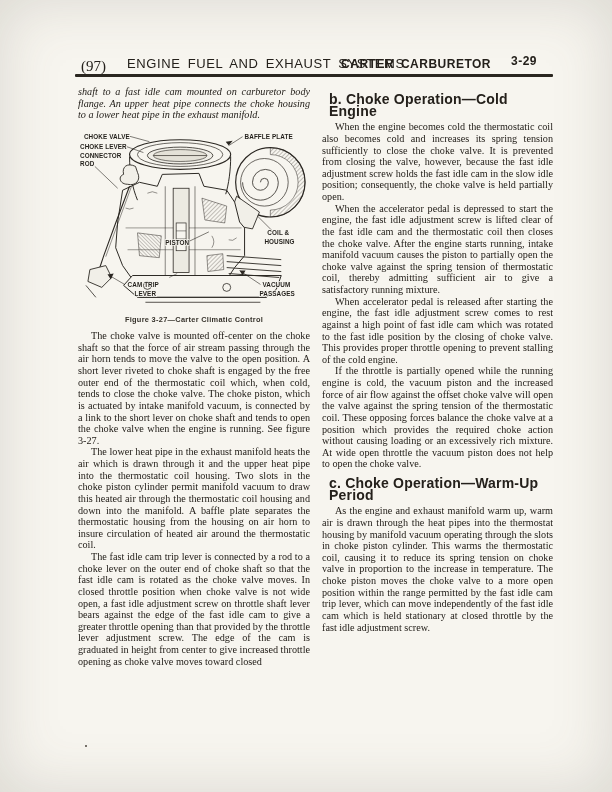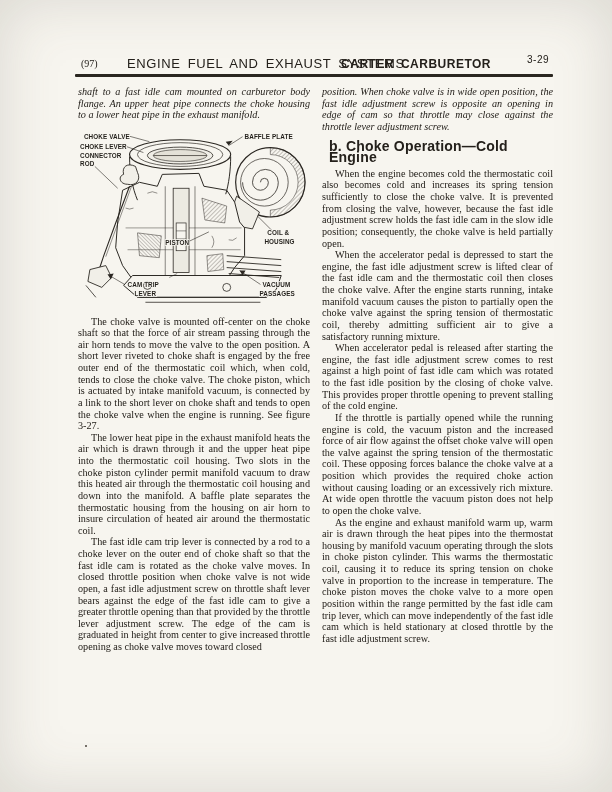--- a/index.html
+++ b/index.html
@@ -4,24 +4,24 @@
 <style>
   html,body{margin:0;padding:0;}
   body{
     width:612px;height:792px;position:relative;overflow:hidden;
     background:#f7f5ef;
     box-shadow:inset 0 0 60px rgba(90,85,70,.18);
     font-family:"Liberation Serif", serif;
     color:#24201b;
   }
   .page-header{position:absolute;top:56px;left:75px;width:478px;height:16px;font-family:"Liberation Sans",sans-serif;}
-  .pref{position:absolute;left:6px;top:2px;font-family:"Liberation Serif",serif;font-size:10px;}
+  .pref{position:absolute;left:6px;top:2px;font-family:"Liberation Serif",serif;font-size:15px;}
   .sect{position:absolute;left:52px;top:0;font-weight:normal;font-size:13px;letter-spacing:.6px;word-spacing:3px;}
   .chap{position:absolute;right:62px;top:1px;font-weight:bold;font-size:12px;letter-spacing:.5px;word-spacing:3px;}
-  .pnum{position:absolute;right:4px;top:-2px;font-weight:normal;font-size:10px;letter-spacing:.5px;}
+  .pnum{position:absolute;right:16px;top:-2px;font-weight:bold;font-size:12px;letter-spacing:.5px;}
   .rule{position:absolute;top:74px;left:75px;width:478px;height:2.6px;background:#2a2620;border-radius:1px;}
   .col{position:absolute;top:86px;width:232px;font-size:10.2px;line-height:11.62px;text-align:justify;}
   .col-left{left:78px;}
   .col-right{left:322px;width:231px;}
   p.para{margin:0;text-indent:13px;}
   p.cont{text-indent:0;font-style:italic;}
   h3.sub{font-family:"Liberation Sans",sans-serif;font-weight:bold;font-size:14px;margin:8px 0 4px 7px;letter-spacing:.2px;text-align:left;text-indent:0;}
   .figure-block{margin:7px 0 5px 0;}
   .figcap{font-family:"Liberation Sans",sans-serif;font-weight:bold;font-size:7.4px;text-align:center;margin-top:3px;letter-spacing:.3px;color:#36322b;}
   svg text{font-family:"Liberation Sans",sans-serif;font-weight:bold;font-size:6.4px;fill:#221f1a;letter-spacing:.1px;paint-order:stroke;stroke:#f7f5ef;stroke-width:1.6px;}
@@ -113,30 +113,31 @@
         <text x="168" y="10">BAFFLE PLATE</text>
         <text x="88" y="117">PISTON</text>
         <text x="191" y="107">COIL &amp;</text>
         <text x="188" y="116">HOUSING</text>
         <text x="50" y="160">CAM TRIP</text>
         <text x="57" y="169">LEVER</text>
         <text x="186" y="160">VACUUM</text>
         <text x="183" y="169">PASSAGES</text>
       </g>
     </svg>
+    <div class="figcap">Figure 3-27—Carter Climatic Control</div>
   </div>
 
   <p class="para">The choke valve is mounted off-center on the choke shaft so that the force of air stream passing through the air horn tends to move the valve to the open position. A short lever riveted to choke shaft is engaged by the free outer end of the thermostatic coil which, when cold, tends to close the choke valve. The choke piston, which is actuated by intake manifold vacuum, is connected by a link to the short lever on choke shaft and tends to open the choke valve when the engine is running. See figure 3-27.</p>
   <p class="para">The lower heat pipe in the exhaust manifold heats the air which is drawn through it and the upper heat pipe into the thermostatic coil housing. Two slots in the choke piston cylinder permit manifold vacuum to draw this heated air through the thermostatic coil housing and down into the manifold. A baffle plate separates the thermostatic housing from the housing on air horn to insure circulation of heated air around the thermostatic coil.</p>
   <p class="para">The fast idle cam trip lever is connected by a rod to a choke lever on the outer end of choke shaft so that the fast idle cam is rotated as the choke valve moves. In closed throttle position when choke valve is not wide open, a fast idle adjustment screw on throttle shaft lever bears against the edge of the fast idle cam to give a greater throttle opening than that provided by the throttle lever adjustment screw. The edge of the cam is graduated in height from center to give increased throttle opening as choke valve moves toward closed</p>
 </div>
 
 <div class="col col-right">
-  <p class="para cont">position. When choke valve is in wide open position, the fast idle adjustment screw is opposite an opening in edge of cam so that throttle may close against the throttle lever adjustment screw.</p>
   <h3 class="sub">b. Choke Operation—Cold Engine</h3>
   <p class="para">When the engine becomes cold the thermostatic coil also becomes cold and increases its spring tension sufficiently to close the choke valve. It is prevented from closing the valve, however, because the fast idle adjustment screw holds the fast idle cam in the slow idle position; consequently, the choke valve is held partially open.</p>
   <p class="para">When the accelerator pedal is depressed to start the engine, the fast idle adjustment screw is lifted clear of the fast idle cam and the thermostatic coil then closes the choke valve. After the engine starts running, intake manifold vacuum causes the piston to partially open the choke valve against the spring tension of thermostatic coil, thereby admitting sufficient air to give a satisfactory running mixture.</p>
   <p class="para">When accelerator pedal is released after starting the engine, the fast idle adjustment screw comes to rest against a high point of fast idle cam which was rotated to the fast idle position by the closing of choke valve. This provides proper throttle opening to prevent stalling of the cold engine.</p>
   <p class="para">If the throttle is partially opened while the running engine is cold, the vacuum piston and the increased force of air flow against the offset choke valve will open the valve against the spring tension of the thermostatic coil. These opposing forces balance the choke valve at a position which provides the required choke action without causing loading or an excessively rich mixture. At wide open throttle the vacuum piston does not help to open the choke valve.</p>
+  <h3 class="sub">c. Choke Operation—Warm-Up Period</h3>
   <p class="para">As the engine and exhaust manifold warm up, warm air is drawn through the heat pipes into the thermostat housing by manifold vacuum operating through the slots in choke piston cylinder. This warms the thermostatic coil, causing it to reduce its spring tension on choke valve in proportion to the increase in temperature. The choke piston moves the choke valve to a more open position within the range permitted by the fast idle cam trip lever, which can move independently of the fast idle cam which is held stationary at closed throttle by the fast idle adjustment screw.</p>
 </div>
 
 <div class="speck"></div>
 
 </body></html>

